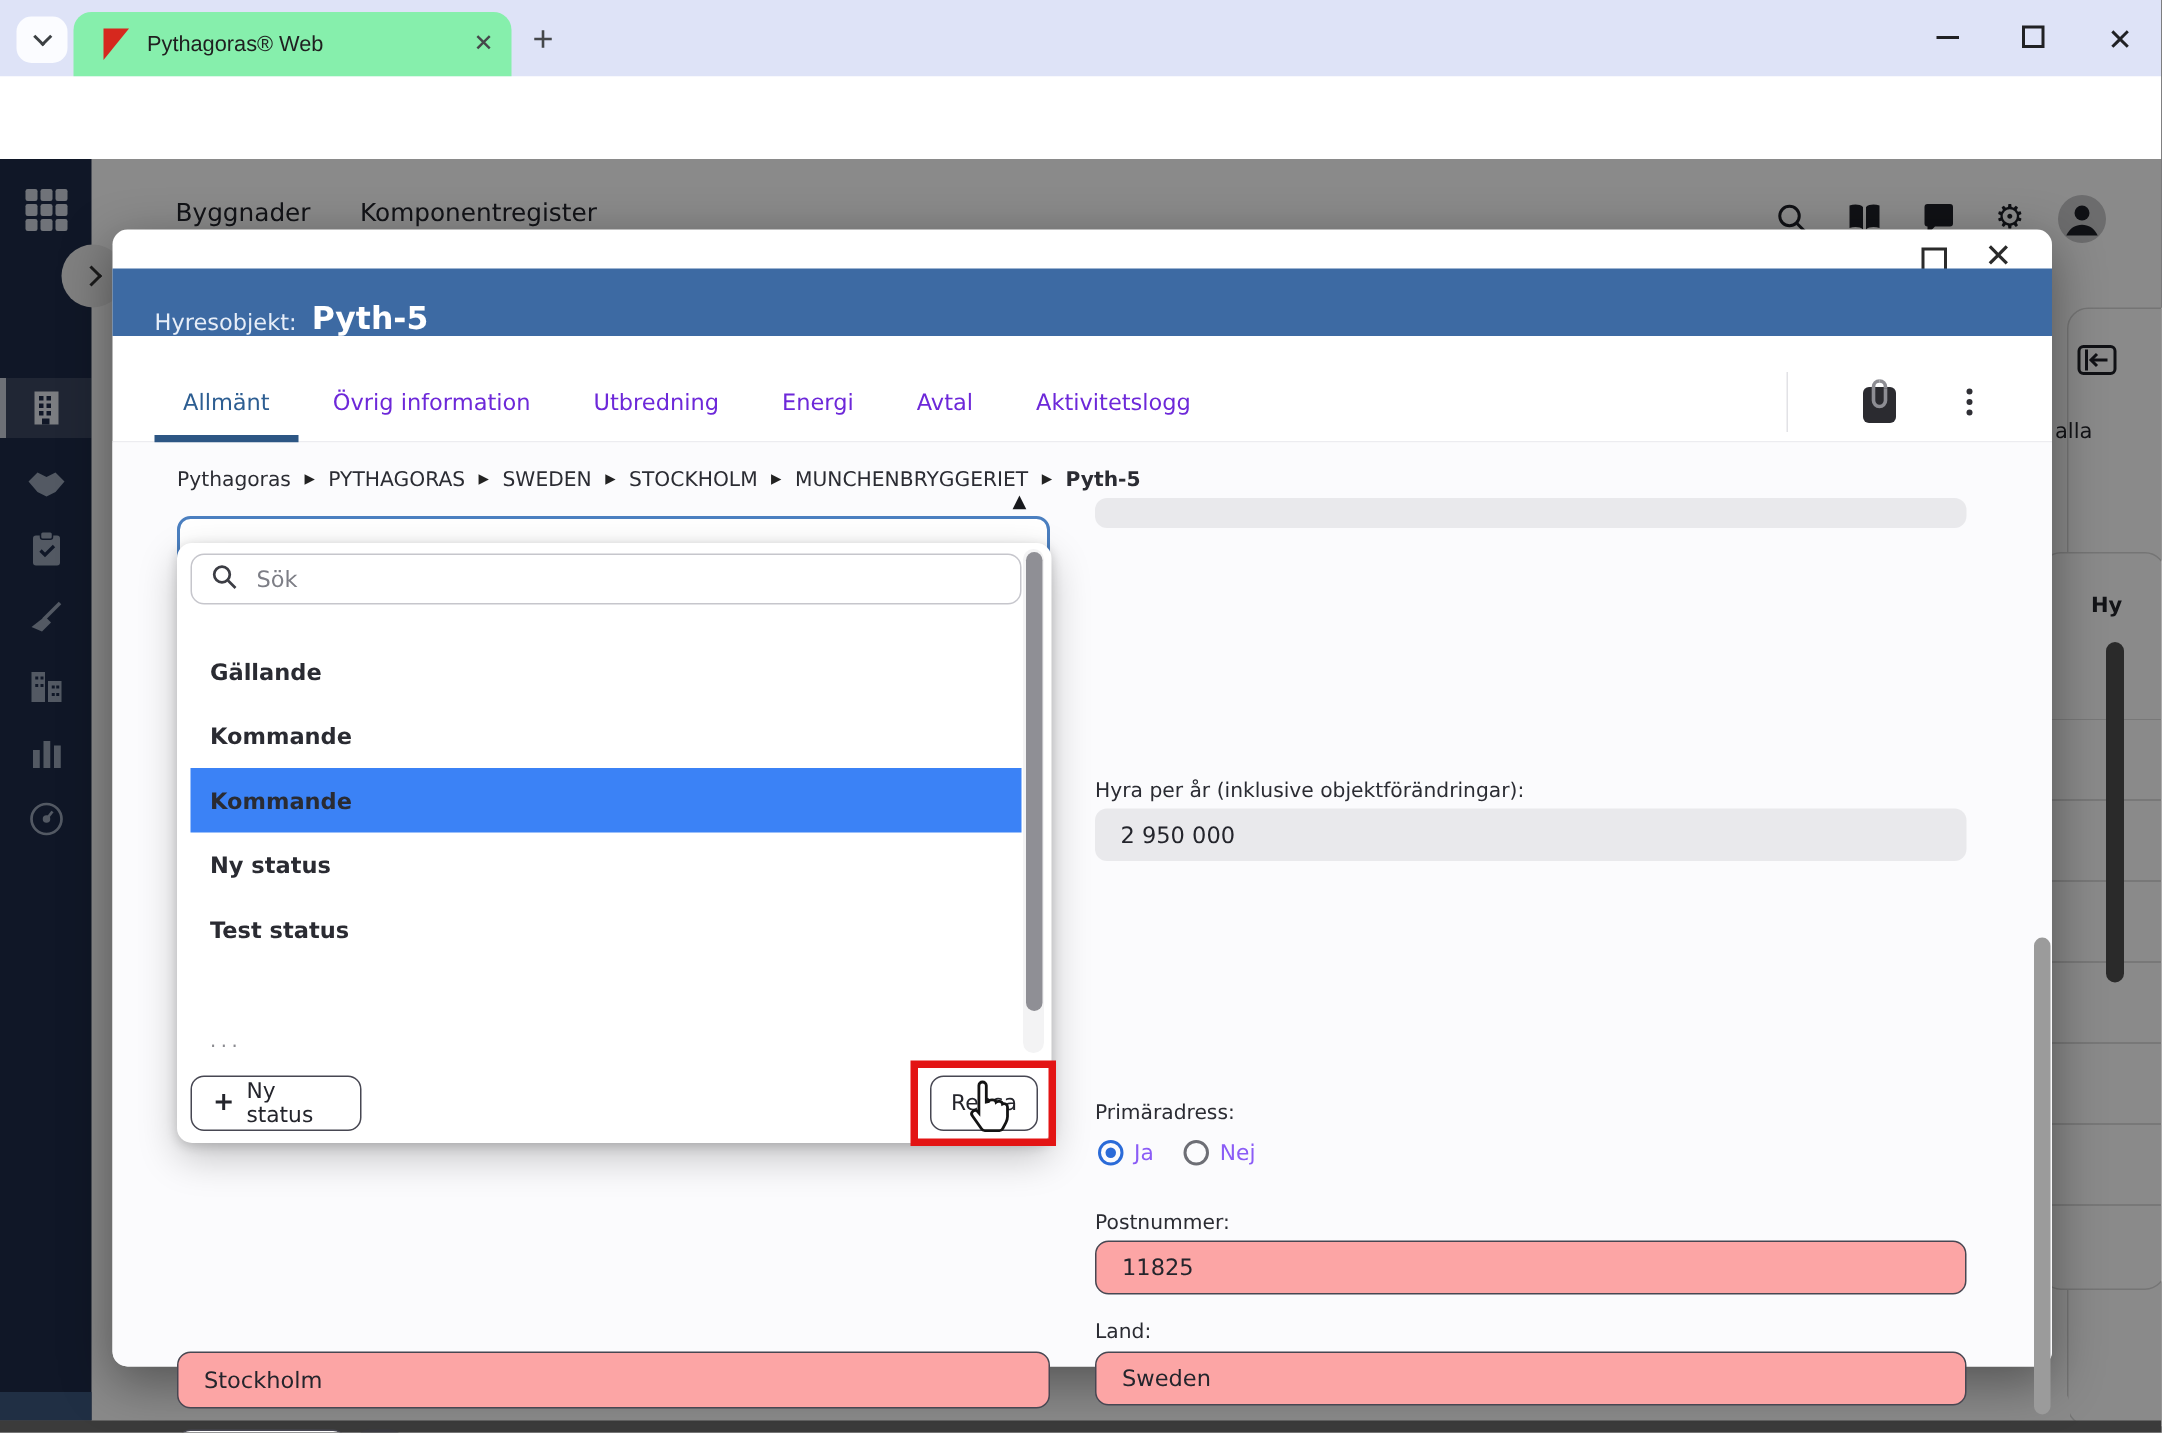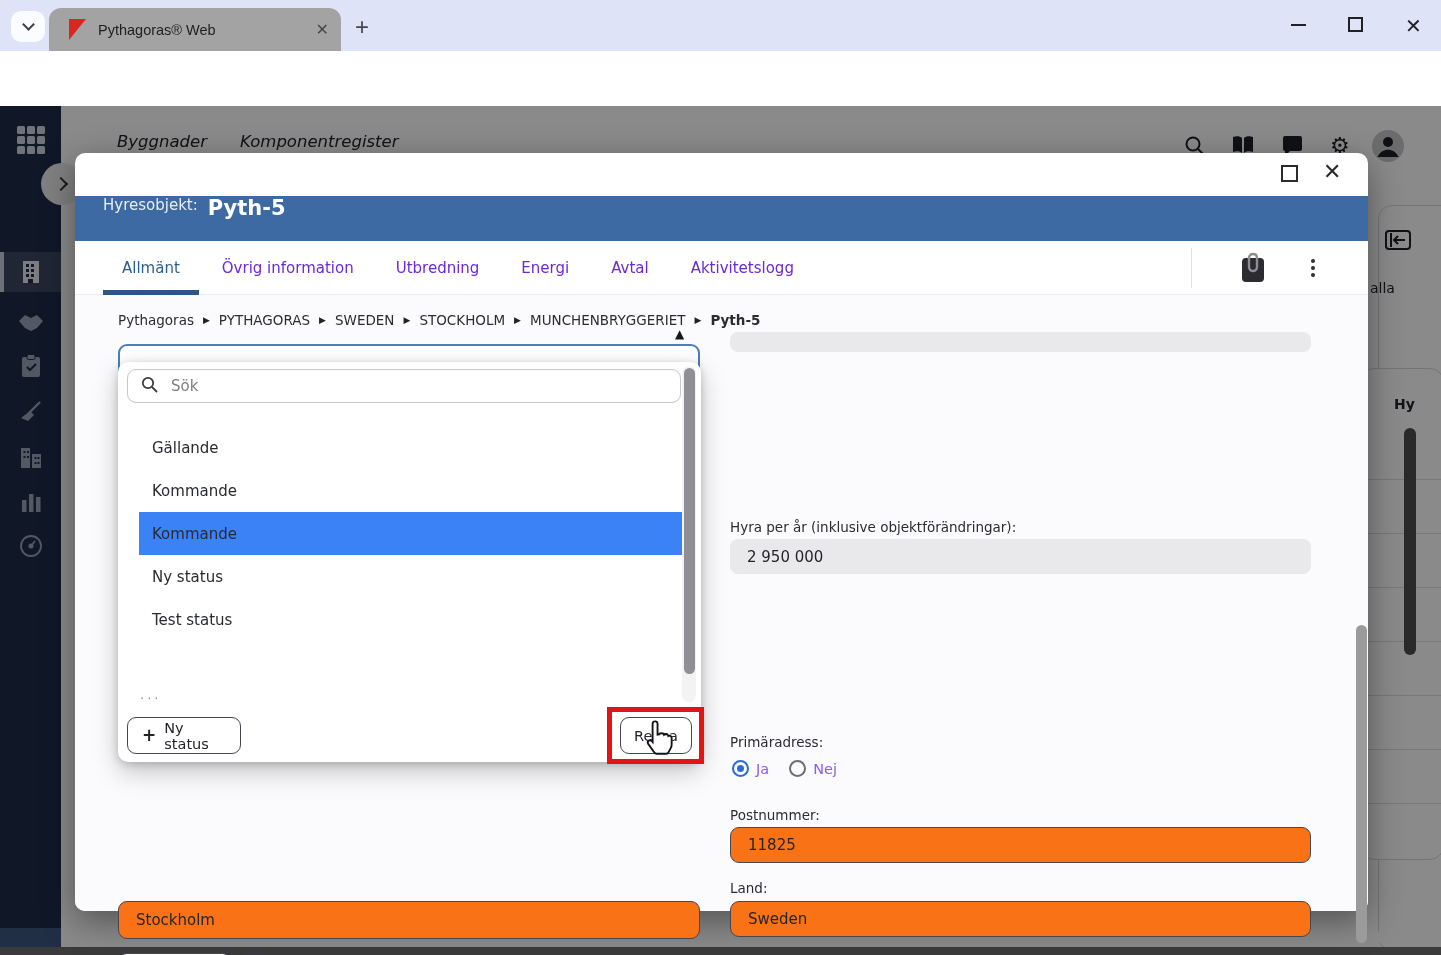--- a/index.html
+++ b/index.html
@@ -7,21 +7,21 @@
   #screen{position:relative;width:1441px;height:955px;overflow:hidden;background:#fff;
     font-family:"DejaVu Sans",sans-serif;-webkit-font-smoothing:antialiased;}
   .abs{position:absolute;}
 
   
   #tabstrip{left:0;top:0;width:1441px;height:51px;background:#dee3f7;}
   #tab-search-btn{left:11px;top:11px;width:34px;height:31px;background:#fbfcff;border-radius:10px;
     display:flex;align-items:center;justify-content:center;}
   .chev-down{width:9px;height:9px;border-right:2px solid #3c4043;border-bottom:2px solid #3c4043;
     transform:rotate(45deg);margin-top:-4px;}
-  #tab{left:49px;top:8px;width:292px;height:43px;background:#a3a3a3;border-radius:12px 12px 0 0;
+  #tab{left:49px;top:8px;width:292px;height:43px;background:#86efac;border-radius:12px 12px 0 0;
     display:flex;align-items:center;padding:0 12px;}
   .favicon-tri{width:0;height:0;border-top:21px solid #d6281e;border-right:17px solid transparent;margin-left:8px;}
   #tab-title{margin-left:12px;font-family:"Liberation Sans",sans-serif;font-size:14.5px;color:#1f1f1f;flex:1;
     white-space:nowrap;overflow:hidden;}
   .xglyph{font-family:"Liberation Sans",sans-serif;color:#45474a;font-size:16px;line-height:1;}
   #newtab{left:355px;top:13px;font-size:24px;color:#44474a;font-family:"Liberation Sans",sans-serif;font-weight:300;}
   #win-min{left:1291px;top:24px;width:15px;height:2px;background:#202124;}
   #win-max{left:1348px;top:17px;width:15px;height:15px;border:2px solid #202124;}
   #win-close{left:1405px;top:14px;font-size:20px;color:#202124;}
 
@@ -37,41 +37,41 @@
   #page{left:0;top:106px;width:1441px;height:849px;background:#fff;}
   #sidebar{left:0;top:0;width:61px;height:841px;background:#1e2c49;}
   .sb-ic{left:0;width:61px;height:40px;display:flex;align-items:center;justify-content:center;}
   #sb-active{left:0;top:146px;width:61px;height:40px;background:rgba(255,255,255,.13);
     border-left:4px solid #c9cfda;}
   #sb-bottom{left:0;top:822px;width:61px;height:19px;background:#3c577f;}
   #expand-btn{left:41px;top:57px;width:42px;height:42px;border-radius:50%;background:#ededed;
     display:flex;align-items:center;justify-content:center;}
   .chev-right{width:10px;height:10px;border-right:2.5px solid #333;border-top:2.5px solid #333;
     transform:rotate(45deg);margin-left:-3px;}
-  .nav-label{top:26px;font-size:16.5px;color:#22232b;font-style:italic;}
+  .nav-label{top:26px;font-size:16.5px;color:#22232b;}
   #bg-panel{left:1378px;top:99px;width:70px;height:746px;background:#fff;border:1px solid #d8d8d8;
     border-radius:14px 0 0 14px;}
   #bg-card{left:1360px;top:262px;width:84px;height:492px;background:#fff;border:1px solid #d8d8d8;border-radius:14px;
     overflow:hidden;}
   #bg-rows{left:4px;top:57px;width:76px;height:430px;
     background:repeating-linear-gradient(to bottom,transparent 0 53px,#dedede 53px 54px);}
   #bg-colhdr{left:33px;top:27px;font-size:14px;font-weight:bold;color:#24252c;}
   #bg-scroll{left:1404px;top:322px;width:12px;height:227px;background:#4e4e4e;border-radius:6px;}
   #bg-bottom{left:88px;top:816px;width:1292px;height:25px;background:#fff;border-radius:16px 16px 0 0;}
   #bg-strip{left:0;top:841px;width:1441px;height:8px;background:#6e6e6e;}
   #alla-label{left:1370px;top:174px;font-size:14px;color:#24252c;}
 
   #dim{left:0;top:106px;width:1441px;height:849px;background:rgba(0,0,0,.46);}
 
   
   #modal{left:75px;top:153px;width:1293px;height:758px;background:#fff;border-radius:10px;
     box-shadow:0 10px 34px rgba(0,0,0,.4);}
   #dlg-max{left:1206px;top:12px;width:17px;height:17px;border:2px solid #2b2b2b;}
   #dlg-close{left:1248px;top:6px;font-size:22px;color:#2b2b2b;font-family:"DejaVu Sans",sans-serif;}
-  #dlg-header{left:0;top:43px;width:1293px;height:45px;background:#3d6aa3;display:flex;align-items:flex-start;
+  #dlg-header{left:0;top:26px;width:1293px;height:45px;background:#3d6aa3;display:flex;align-items:flex-end;
     padding-left:28px;}
   #dlg-title-label{color:#e7eef8;font-size:15px;}
   #dlg-title-value{color:#fff;font-size:21px;font-weight:bold;margin-left:10px;}
   #tabbar{left:0;top:88px;width:1293px;height:54px;border-bottom:1px solid #ececf0;display:flex;align-items:center;
     padding-left:26px;}
   .dtab{padding:0 21px;font-size:15px;color:#6d28d9;height:54px;display:flex;align-items:center;position:relative;}
   .dtab.active{color:#2d5e92;}
   .dtab.active::after{content:"";position:absolute;left:2px;right:2px;bottom:0;height:5px;background:#2d5684;}
   #tab-divider{left:1116px;top:95px;width:1px;height:40px;background:#e2e2e6;}
   #attach-btn{left:1164px;top:98px;}
@@ -82,21 +82,21 @@
 
   #crumbs{left:43px;top:17px;font-size:13.5px;color:#2b2c33;display:flex;align-items:center;gap:9px;}
   .crumb-sep{font-size:9px;color:#222;}
   .crumb:last-child{font-weight:bold;}
 
   #status-select{left:43px;top:49px;width:582px;height:36px;border:2px solid #4b7fc0;border-radius:9px;background:#fff;}
   #caret-up{left:600px;top:32px;font-size:12px;color:#17181c;}
   #top-sliver{left:655px;top:37px;width:581px;height:20px;background:#e9e9ec;border-radius:8px;}
 
   .flabel{font-size:13.5px;color:#2b2c33;}
-  .ffield{height:36px;border:1.5px solid #474752;border-radius:9px;background:#f97316;font-size:15px;color:#24252c;
+  .ffield{height:36px;border:1.5px solid #474752;border-radius:9px;background:#fca5a5;font-size:15px;color:#24252c;
     padding:0 17px;font-family:"DejaVu Sans",sans-serif;width:100%;}
   .ffield-ro{height:35px;border:none;border-radius:8px;background:#e9e9ec;font-size:15px;color:#24252c;
     padding:0 17px;font-family:"DejaVu Sans",sans-serif;width:100%;}
 
   #rent-label{left:655px;top:224px;}
   #rent-wrap{left:655px;top:244px;width:581px;}
   #primary-label{left:655px;top:439px;}
   #radio-row{left:657px;top:465px;display:flex;align-items:center;gap:20px;font-size:14.5px;color:#8b5cf6;}
   .radio{width:17px;height:17px;border-radius:50%;display:inline-block;position:relative;vertical-align:-3px;}
   .radio.sel{border:2px solid #2b6bd8;}
@@ -119,22 +119,22 @@
   #modal-scroll{left:1281px;top:330px;width:11px;height:318px;background:#9b9b9b;border-radius:6px;}
 
   
   #dropdown{left:43px;top:209px;width:583px;height:400px;background:#fff;border-radius:10px;
     box-shadow:0 2px 8px rgba(0,0,0,.18),0 10px 26px rgba(0,0,0,.22);}
   #dd-search{left:9px;top:7px;width:554px;height:34px;border:1.5px solid #c6c6cc;border-radius:9px;
     display:flex;align-items:center;padding:0 13px;gap:11px;background:#fff;}
   #dd-search input{border:none;outline:none;font-size:15px;color:#24252c;width:100%;
     font-family:"DejaVu Sans",sans-serif;background:transparent;}
   #dd-search input::placeholder{color:#7d7e86;}
-  .dd-item{left:21px;width:554px;height:43px;display:flex;align-items:center;padding-left:13px;
-    font-size:15px;color:#2a2b32;}
+  .dd-item{left:9px;width:554px;height:43px;display:flex;align-items:center;padding-left:13px;
+    font-size:15px;color:#2a2b32;font-weight:bold;}
   .dd-item.hl{background:#3b82f6;}
   #dd-trunc{left:22px;top:325px;font-size:13px;color:#8b8b90;letter-spacing:3px;}
   #dd-track{left:564px;top:4px;width:14px;height:336px;background:#f3f3f4;border-radius:7px;}
   #dd-thumb{left:566px;top:6px;width:11px;height:306px;background:#8f8f95;border-radius:6px;}
   #dd-new-btn{left:9px;top:355px;width:114px;}
   #dd-clear-btn{left:502px;top:355px;width:72px;}
 
   #annotation{left:532px;top:554px;width:97px;height:57px;border:5px solid #e31414;z-index:9;}
   #cursor{left:568px;top:566px;z-index:10;}
 

